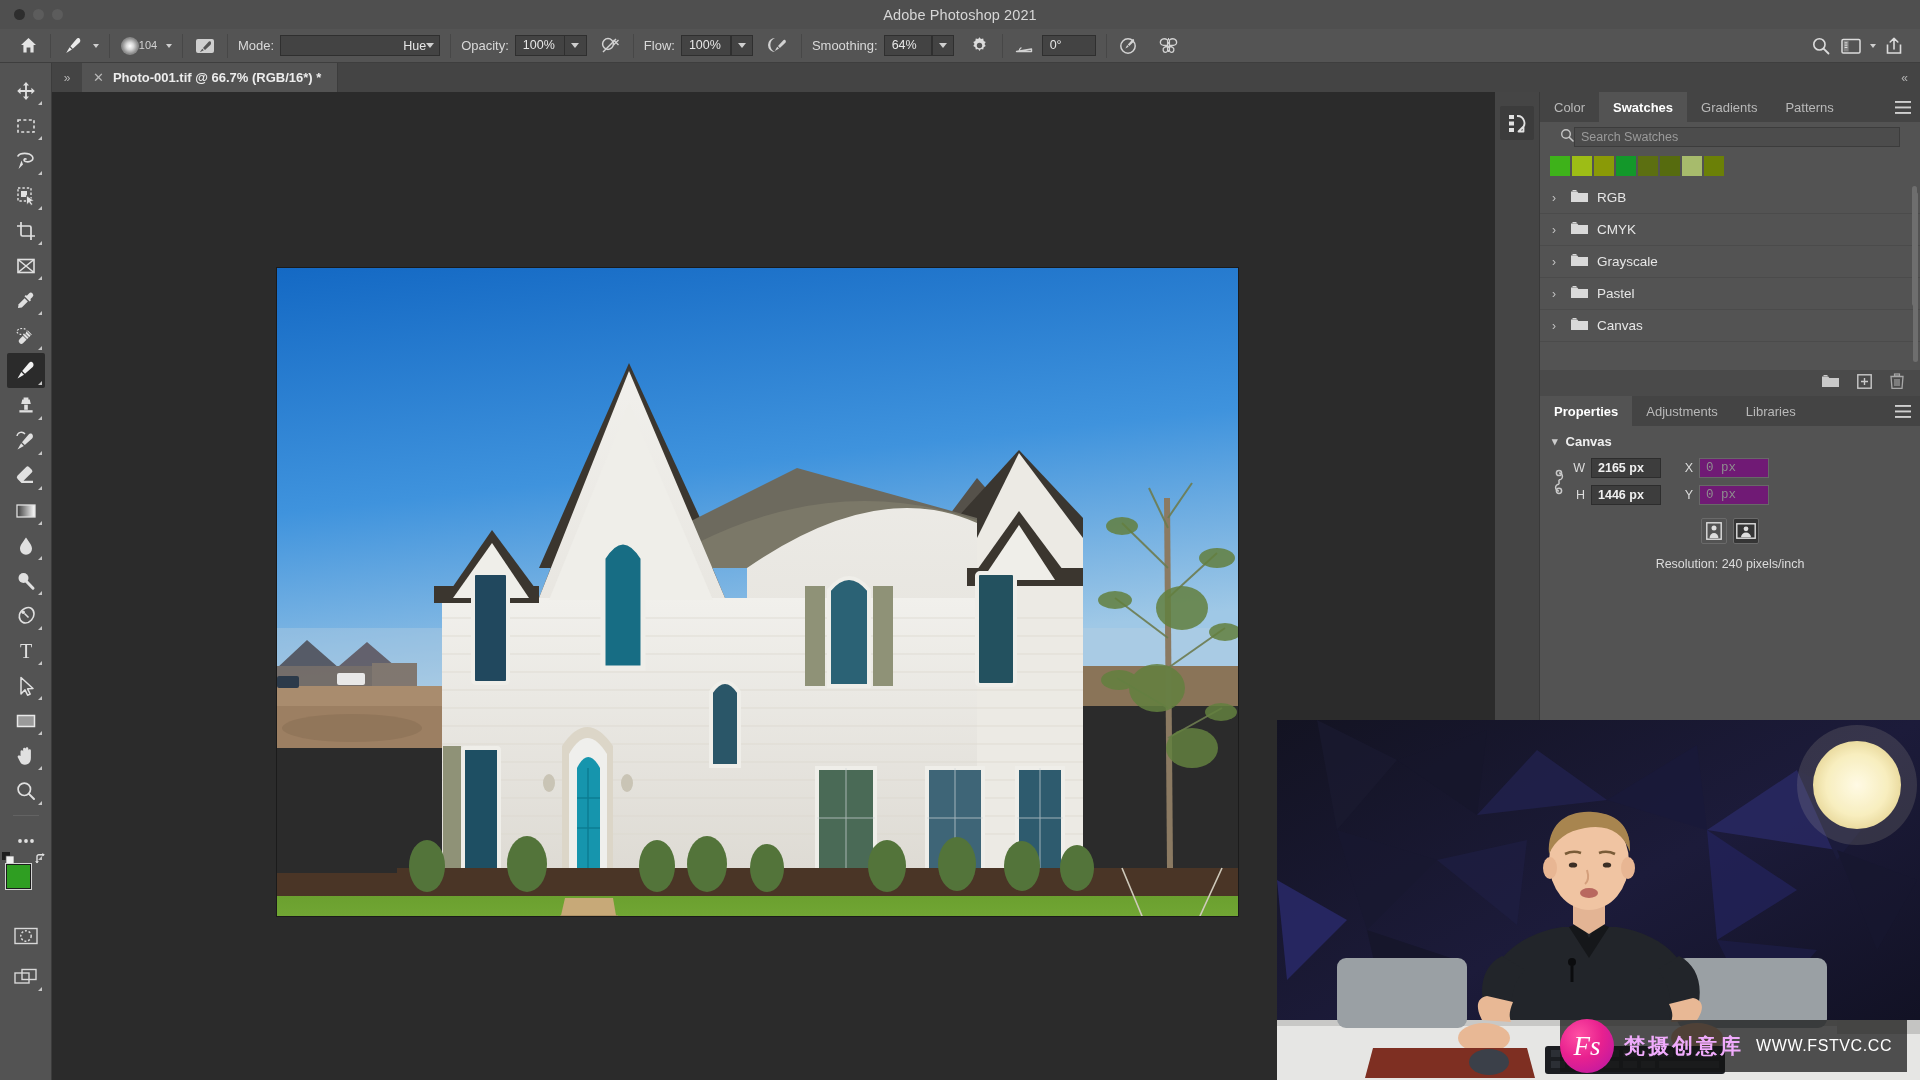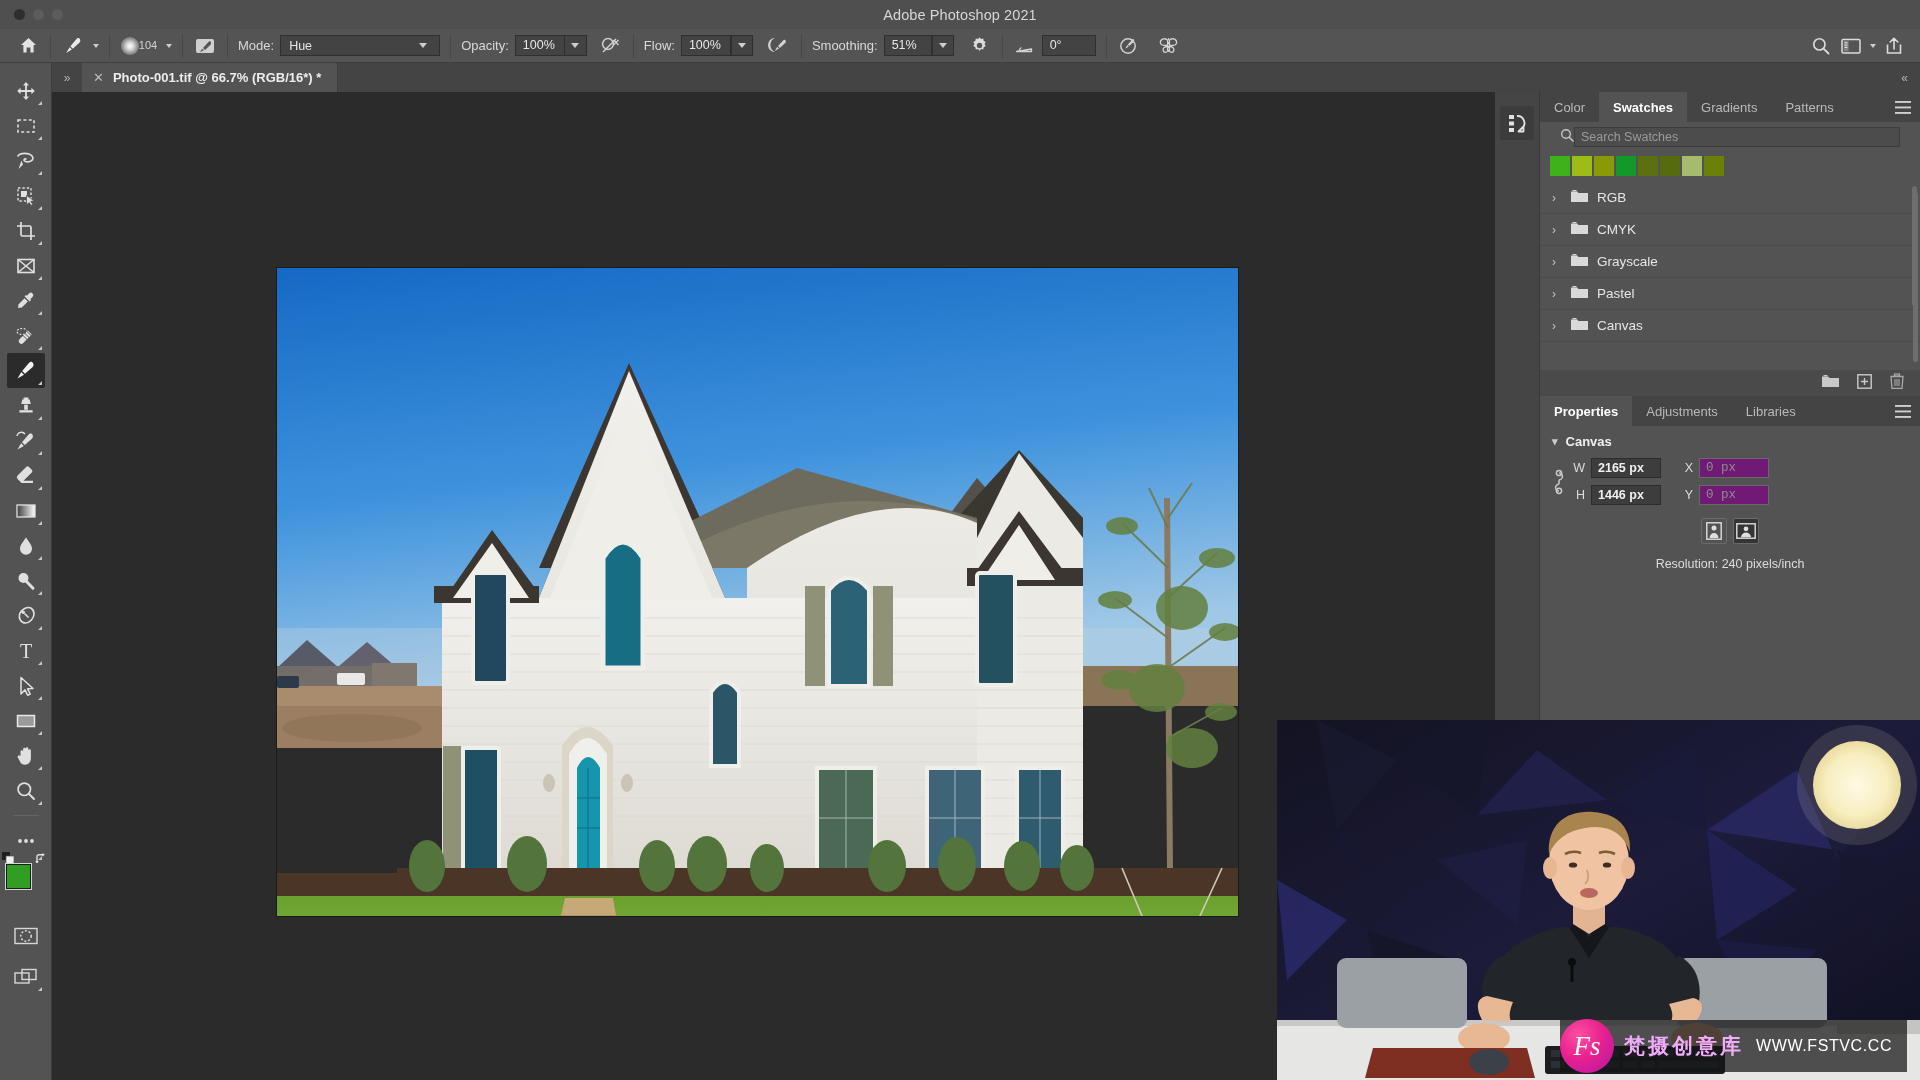--- a/index.html
+++ b/index.html
@@ -37,22 +37,22 @@
   .ob-sep { width: 1px; height: 24px; background: #474747; margin: 0 7px; }
   .ob-item { display: flex; align-items: center; height: 34px; padding: 0 3px; }
   .ob-label { color: #d9d9d9; font-size: 13px; margin-right: 6px; white-space: nowrap; }
   .ob-field {
     background: #434343; border: 1px solid #2f2f2f; color: #e6e6e6;
     height: 21px; line-height: 19px; font-size: 12.5px; padding: 0 7px;
     display: flex; align-items: center;
   }
   .ob-select {
     background: #434343; border: 1px solid #2f2f2f; color: #e6e6e6;
-    height: 21px; display: flex; align-items: center; justify-content: space-between;
-    padding: 0 12px 0 8px; font-size: 12.5px;
+    height: 21px; display: flex; align-items: center; justify-content: flex-end;
+    padding: 0 5px 0 8px; font-size: 12.5px;
   }
   .caret { width: 0; height: 0; border-left: 4px solid transparent; border-right: 4px solid transparent; border-top: 5px solid #cfcfcf; }
   .caret-sm { width:0;height:0;border-left:3.5px solid transparent;border-right:3.5px solid transparent;border-top:4.5px solid #cfcfcf; }
   .brush-size-wrap { display: flex; flex-direction: row; align-items: center; justify-content: center; width: 38px; }
   .brush-dot {
     width: 18px; height: 18px; border-radius: 50%;
     background: radial-gradient(circle, #ffffff 0%, #d9d9d9 28%, #8f8f8f 60%, #6a6a6a 100%);
   }
   .brush-num { font-size: 11px; color: #d2d2d2; margin-top: -1px; }
   .ob-icon { width: 24px; height: 24px; display: flex; align-items: center; justify-content: center; }
@@ -279,21 +279,21 @@
             <path d="M17.4 5.2 C16.6 4.4 15.6 4.9 14.9 5.8 L10 11 L11.9 12.9 L17.1 8 C18 7.2 18.2 6 17.4 5.2Z" fill="#d2d2d2"></path>
             <path d="M9.2 11.7 L6.8 15.9 L11 13.6 Z" fill="#d2d2d2"></path>
           </svg>
       </span>
     </div>
     <div class="ob-sep"></div>
 
     <div class="ob-item">
       <span class="ob-label">Smoothing:</span>
       <div class="ob-field" style="width:48px">
-        <span>51%</span>
+        <span>64%</span>
       </div>
       <div class="ob-select" style="width:22px;padding:0;justify-content:center">
         <span class="caret"></span>
       </div>
     </div>
 
     <div class="ob-item" style="margin-left:8px">
       <span class="ob-icon">
         <svg width="19" height="19" viewBox="0 0 19 19">
             <path d="M9.5 1.2 l1.4 1.9 2.3-.5 .5 2.3 2 1.2-1.2 2 1.2 2-2 1.2-.5 2.3-2.3-.5-1.4 1.9-1.4-1.9-2.3 .5-.5-2.3-2-1.2 1.2-2-1.2-2 2-1.2 .5-2.3 2.3 .5Z" fill="#dcdcdc"></path>

